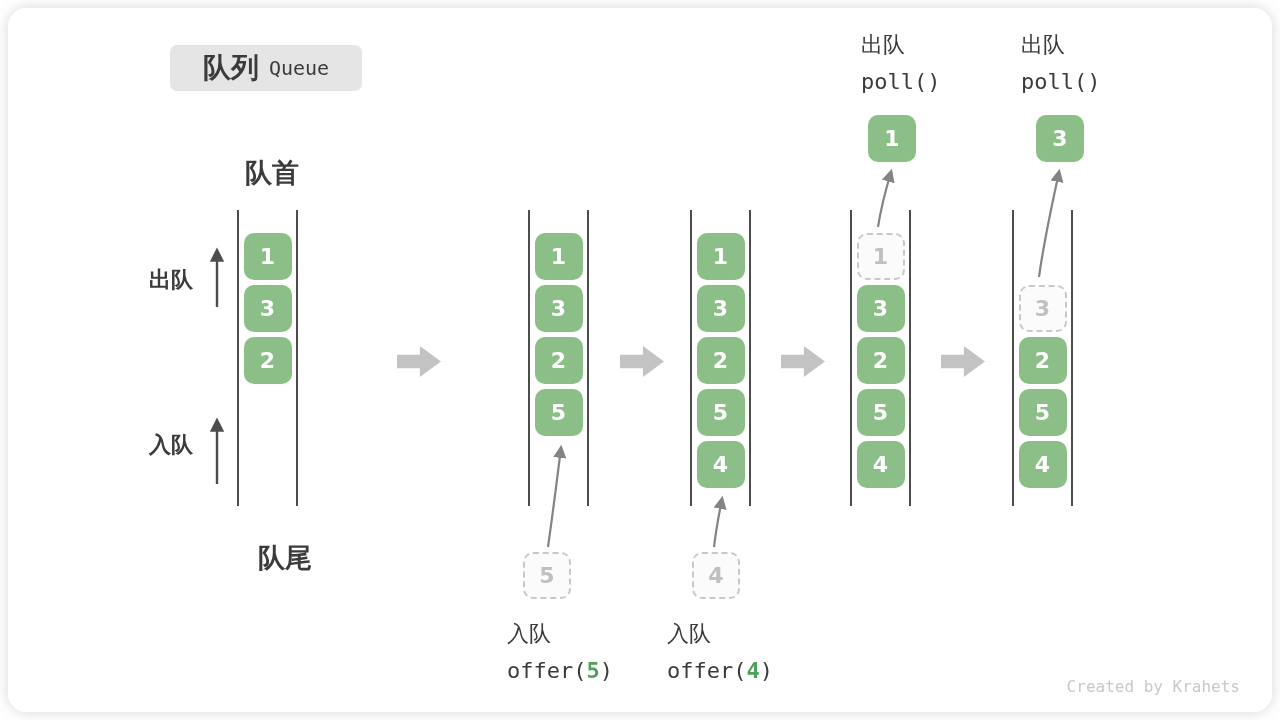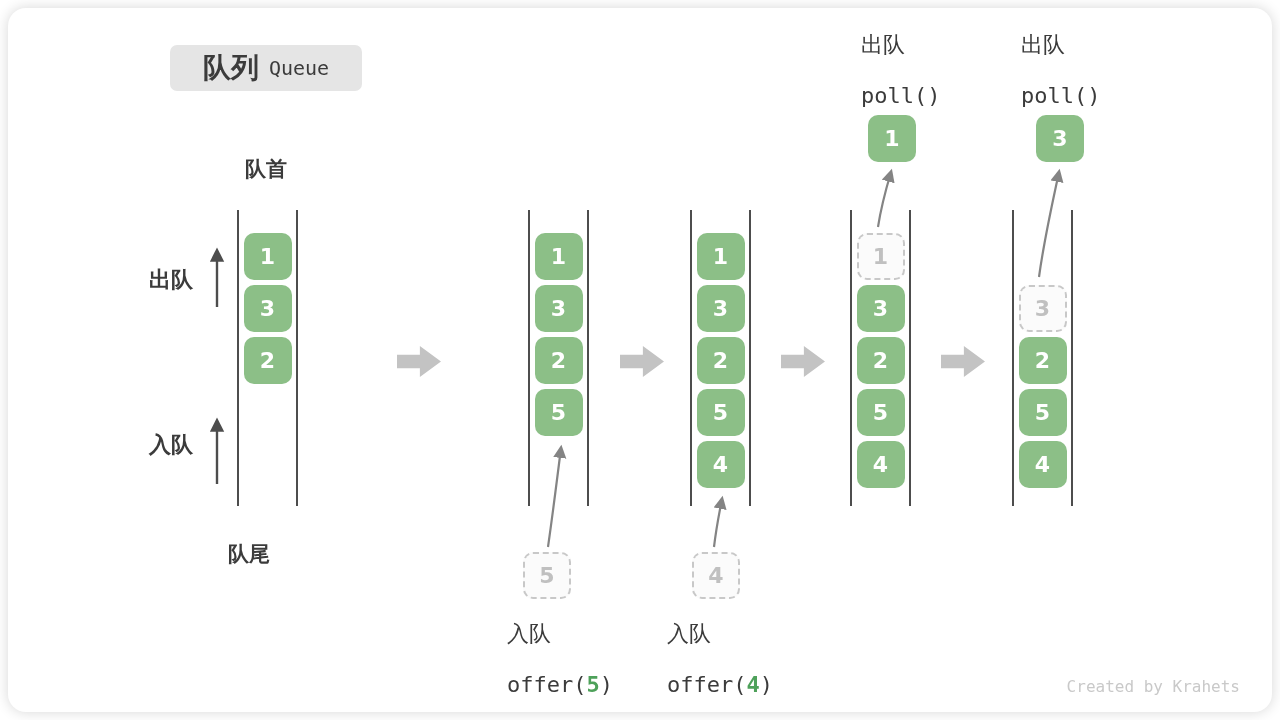--- a/index.html
+++ b/index.html
@@ -6,23 +6,23 @@
   .canvas{position:relative;width:1280px;height:720px;overflow:hidden;
           font-family:"Liberation Sans","DejaVu Sans",sans-serif;color:#3b3b3b;}
   .card{position:absolute;left:8px;top:8px;right:8px;bottom:8px;background:#ffffff;
         border-radius:18px;box-shadow:0 0 14px rgba(0,0,0,0.16);}
   
   .title-box{position:absolute;left:170px;top:45px;width:192px;height:46px;background:#e5e5e5;
              border-radius:7px;display:flex;align-items:center;justify-content:center;gap:10px;}
   .title-zh{font-size:28px;font-weight:bold;color:#3b3b3b;}
   .title-en{font-size:20px;font-family:"DejaVu Sans Mono","Liberation Mono",monospace;color:#3b3b3b;}
   
-  .lbl{position:absolute;font-size:21px;font-weight:bold;color:#3b3b3b;white-space:nowrap;}
+  .lbl{position:absolute;font-size:27px;font-weight:bold;color:#3b3b3b;white-space:nowrap;}
   .lbl.front{left:245px;top:155px;}
-  .lbl.rear{left:228px;top:540px;}
+  .lbl.rear{left:258px;top:540px;}
   .lbl.deq{left:149px;top:265px;font-size:22px;}
   .lbl.enq{left:149px;top:430px;font-size:22px;}
   
   .qcol{position:absolute;top:210px;height:296px;width:61px;
         border-left:2px solid #4d4d4d;border-right:2px solid #4d4d4d;box-sizing:border-box;}
   .c1{left:237px;} .c2{left:528px;} .c3{left:690px;} .c4{left:850px;} .c5{left:1012px;}
   
   .qbox{position:absolute;width:48px;height:47px;border-radius:10px;display:flex;align-items:center;
         justify-content:center;font-size:22px;font-weight:bold;
         font-family:"DejaVu Sans","Liberation Sans",sans-serif;box-sizing:border-box;}
@@ -34,21 +34,21 @@
   .below2{left:523px;top:552px;} .below3{left:692px;top:552px;}
   .pop4{left:868px;top:115px;} .pop5{left:1036px;top:115px;}
   
   .barrow{position:absolute;top:346px;width:44px;height:31px;background:#c3c3c3;
           clip-path:polygon(0 28%,52% 28%,52% 0,100% 50%,52% 100%,52% 72%,0 72%);}
   .a1{left:397px;} .a2{left:620px;} .a3{left:781px;} .a4{left:941px;}
   
   .op{position:absolute;white-space:nowrap;}
   .op .act{font-size:22px;color:#3b3b3b;}
   .op .code{font-family:"DejaVu Sans Mono","Liberation Mono",monospace;font-size:22px;
-            color:#3b3b3b;margin-top:23px;}
+            color:#3b3b3b;margin-top:9px;}
   .op .arg{color:#4ea15a;font-weight:bold;}
   .op5{left:507px;top:619px;} .op4{left:667px;top:619px;}
   .opp1{left:861px;top:30px;} .opp2{left:1021px;top:30px;}
   
   .credit{position:absolute;right:40px;bottom:24px;font-family:"DejaVu Sans Mono","Liberation Mono",monospace;
           font-size:16px;color:#c9c9c9;margin-left:33px;}
   svg.overlay{position:absolute;left:0;top:0;pointer-events:none;}
 </style>
 </head>
 <body>

